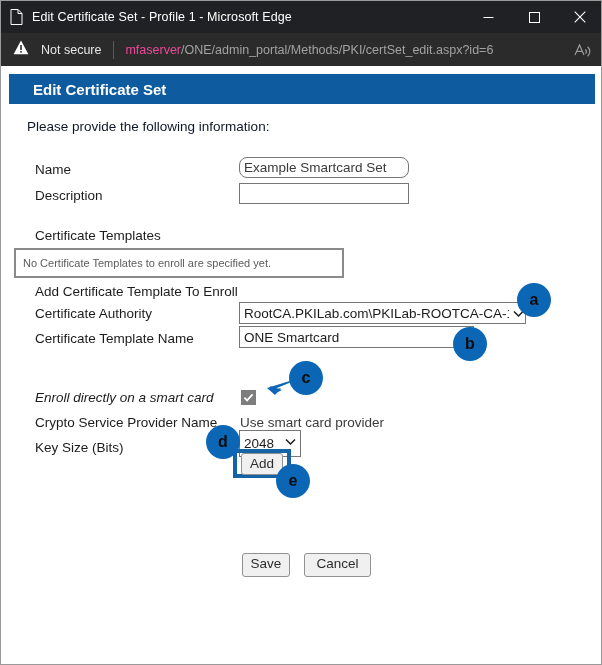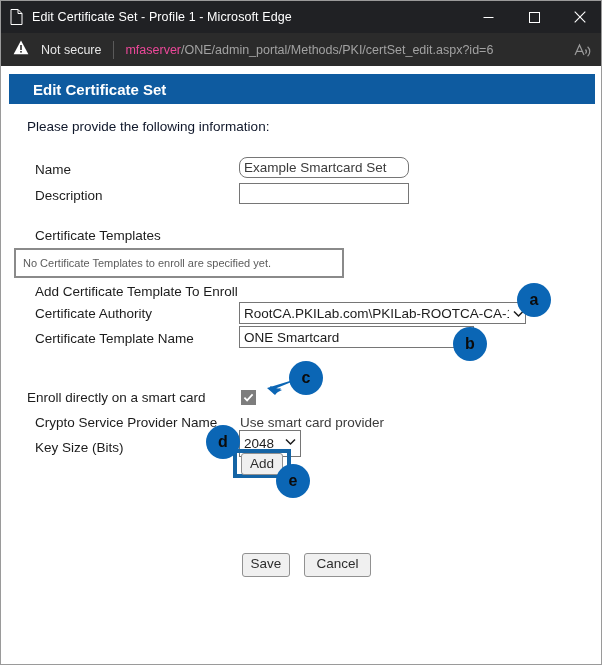--- a/index.html
+++ b/index.html
@@ -311,21 +311,21 @@
     <div class="row-label" style="left:14px; top:263px;">Certificate Template Name</div>
     <select class="sel" style="left:238px; top:258px; width:235px; height:22px;">
       <option>ONE Smartcard</option>
     </select>
     <span class="sel-arrow" style="left:457px; top:265px;">
       <svg width="11" height="8" viewBox="0 0 11 8">
           <path d="M1 1.5 L5.5 6 L10 1.5" fill="none" stroke="#1c1c1c" stroke-width="1.5"></path>
         </svg>
     </span>
 
-    <div class="row-label" style="left:6px; top:322px;">Enroll directly on a smart card</div>
+    <div class="row-label" style="left:14px; top:322px;font-style:italic;">Enroll directly on a smart card</div>
     <div class="chk" style="left:240px; top:322px;">
       <svg width="13" height="13" viewBox="0 0 13 13">
         <path d="M2.4 6.6 L5.1 9.4 L10.6 3.4" fill="none" stroke="#ffffff" stroke-width="1.7"></path>
       </svg>
     </div>
 
     <div class="row-label" style="left:14px; top:347px;">Crypto Service Provider Name</div>
     <div class="static-val" style="left:239px; top:347px;">Use smart card provider</div>
 
     <div class="row-label" style="left:14px; top:372px;">Key Size (Bits)</div>

